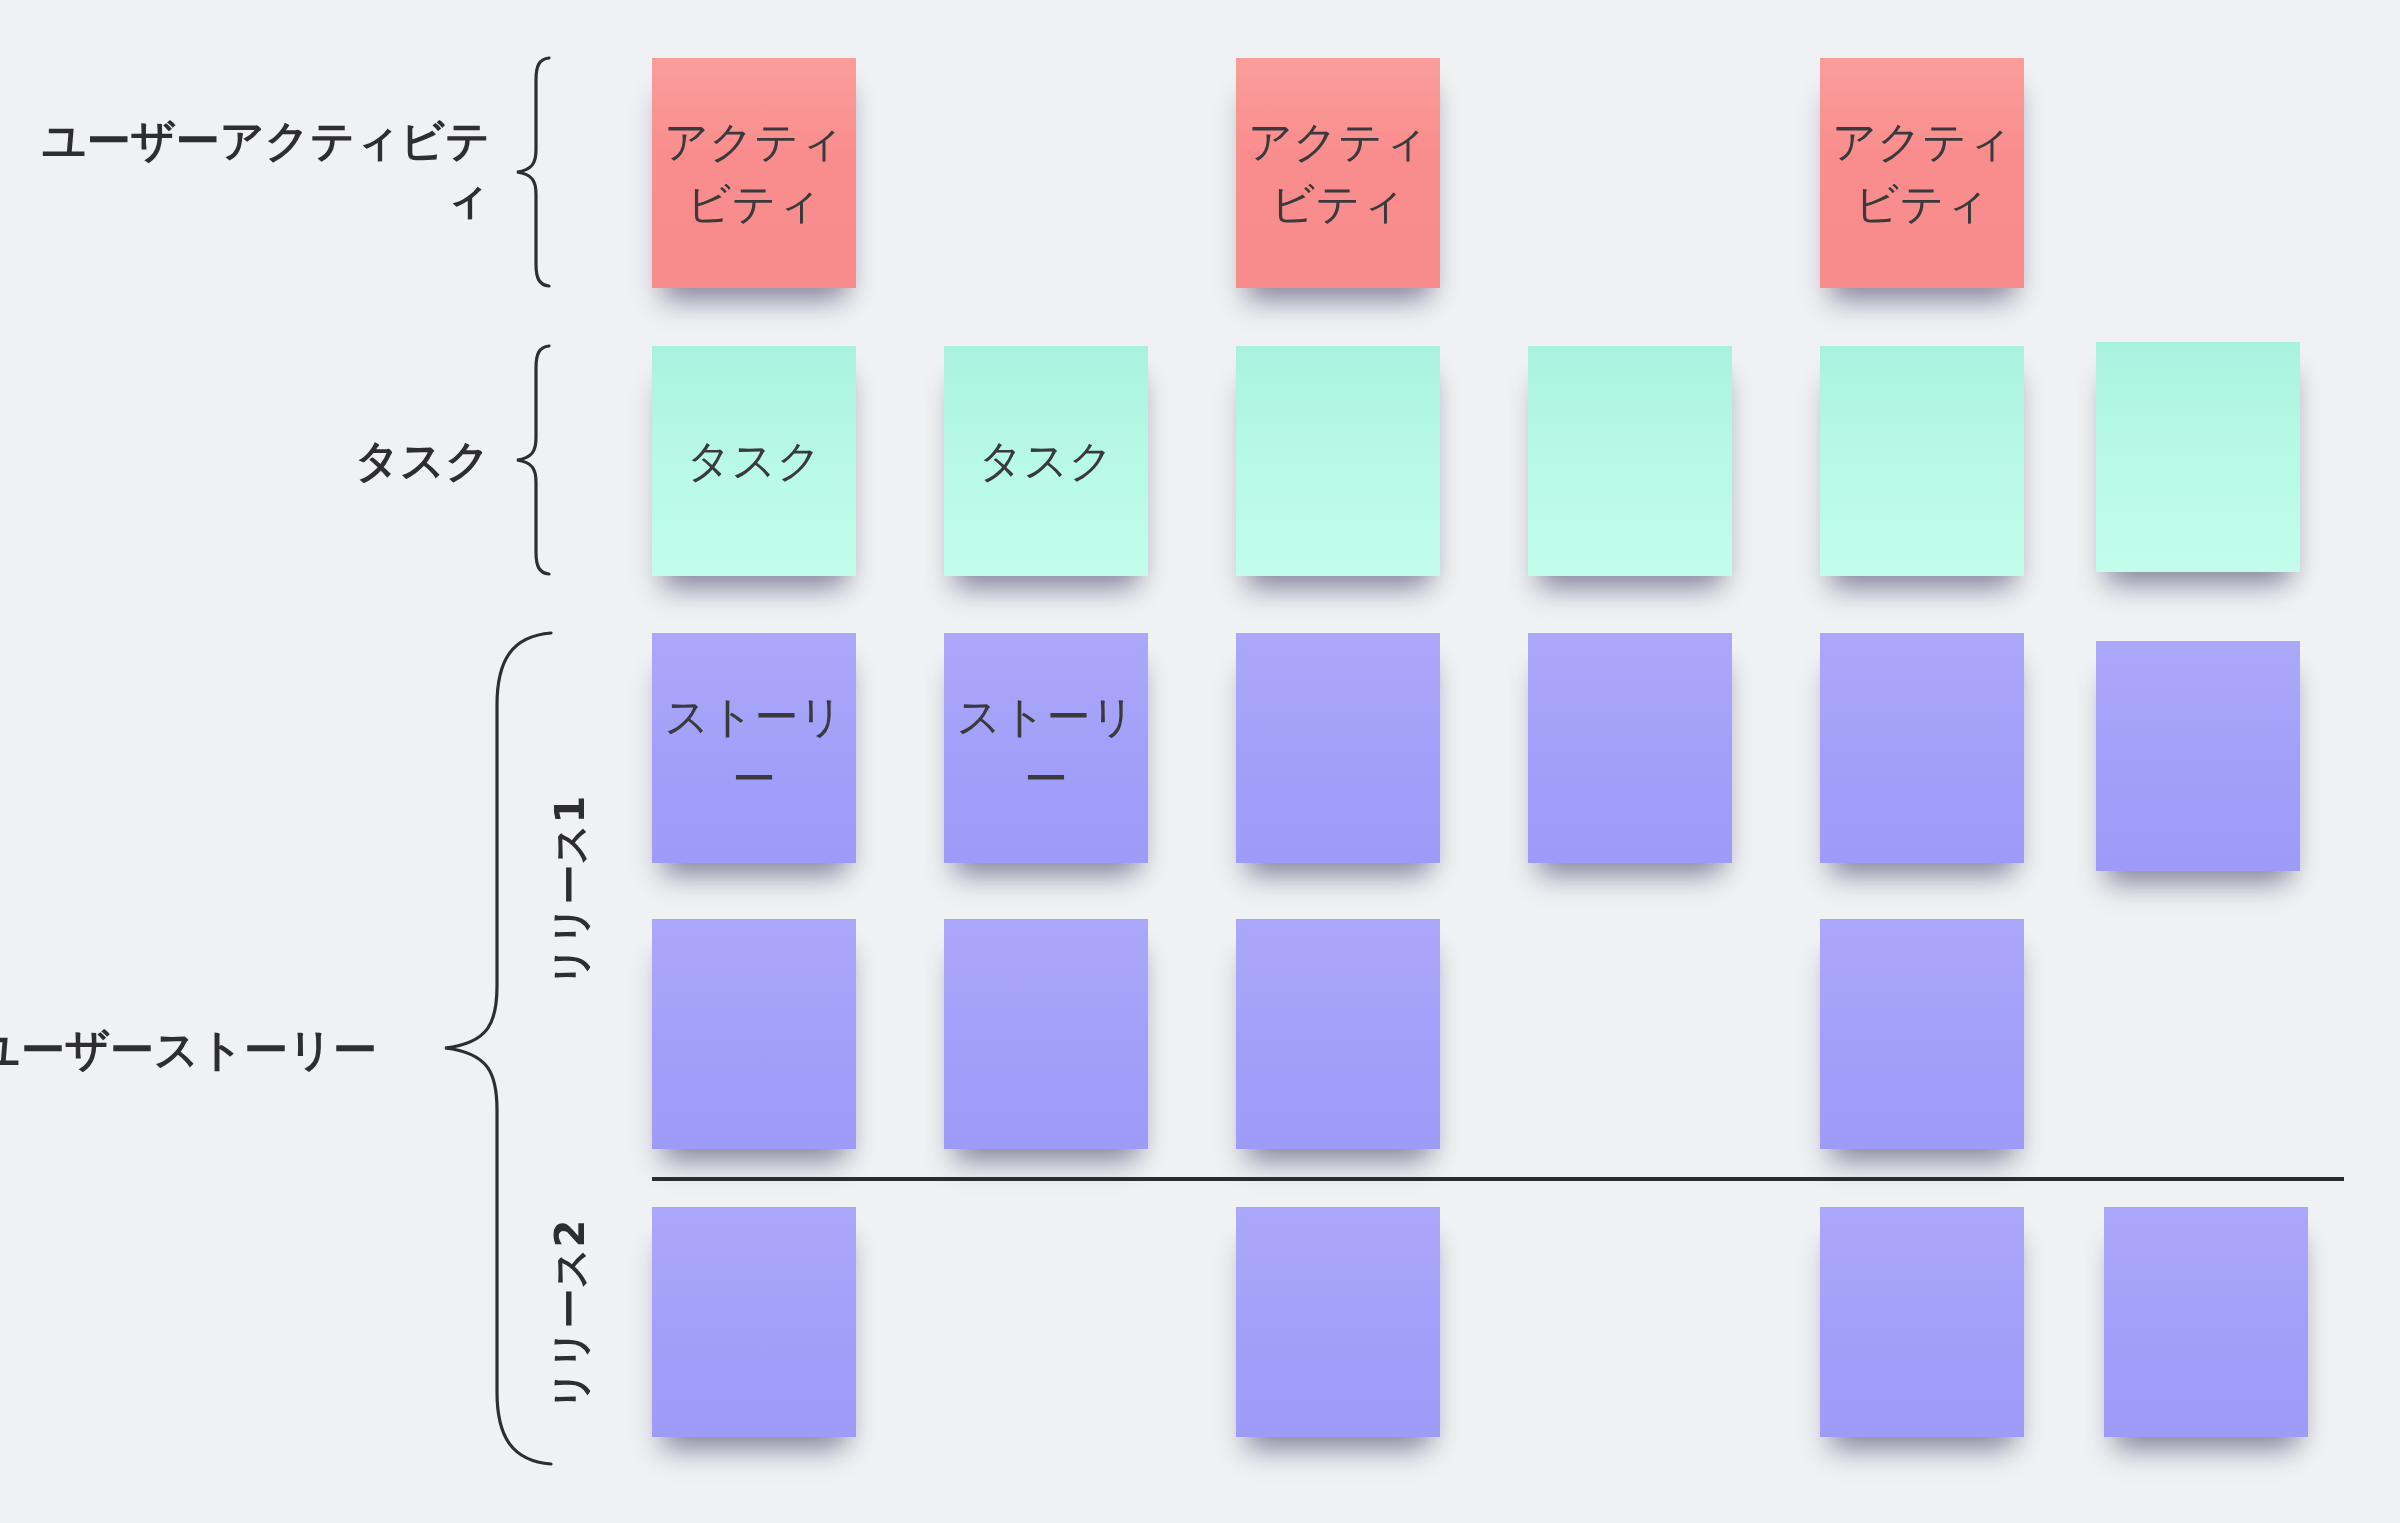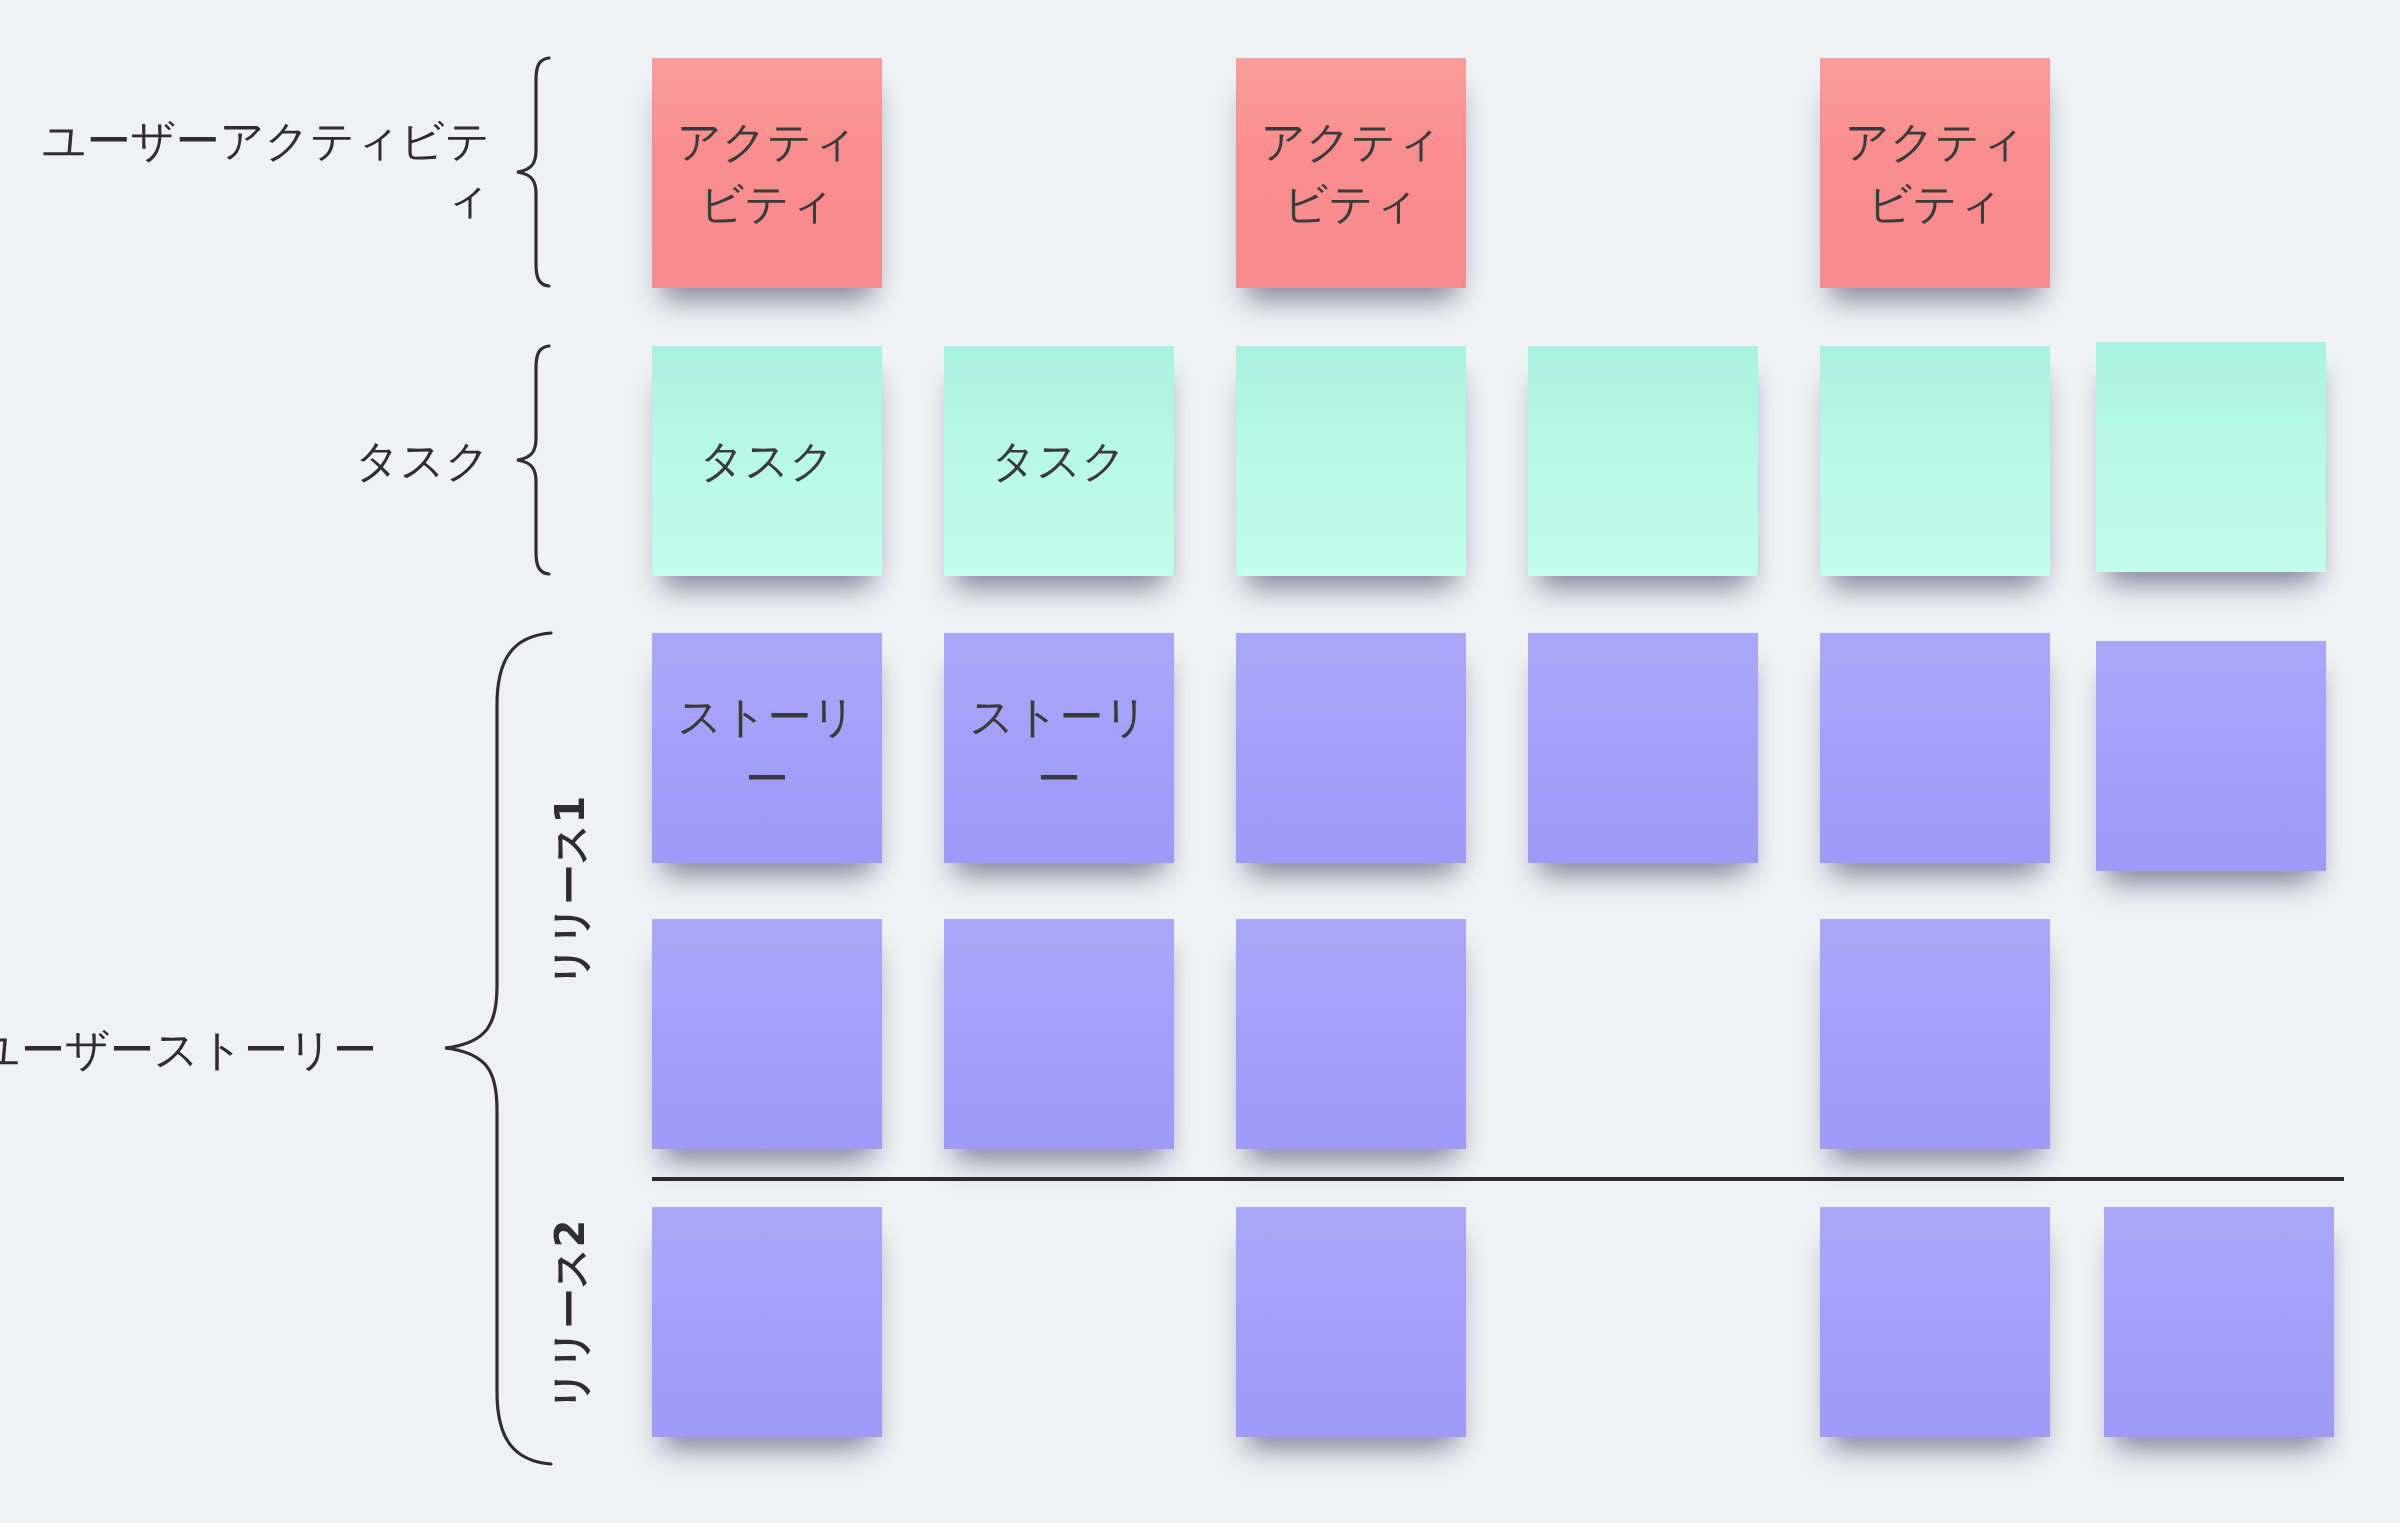--- a/index.html
+++ b/index.html
@@ -21,21 +21,21 @@
     pointer-events: none;
   }
   .brace-path {
     fill: none;
     stroke: #2e2e30;
     stroke-width: 3.2;
     stroke-linecap: round;
   }
   .row-label {
     position: absolute;
-    font-weight: 400;
+    font-weight: 700;
     font-size: 44px;
     color: #2e2e30;
     line-height: 58px;
     white-space: nowrap;
   }
   .activity-label {
     top: 112px;
     right: 1910px;
     text-align: right;
   }
@@ -52,21 +52,21 @@
     font-weight: 700;
     font-size: 40px;
     color: #2e2e30;
     white-space: nowrap;
     transform: translate(-50%, -50%) rotate(-90deg);
   }
   .release-1 { left: 570px; top: 891px; }
   .release-2 { left: 570px; top: 1315px; }
   .note {
     position: absolute;
-    width: 230px;
+    width: 204px;
     height: 230px;
     display: flex;
     flex-direction: column;
     align-items: center;
     justify-content: center;
     text-align: center;
     font-size: 44px;
     line-height: 62px;
     color: #3a3a3c;
     box-shadow: -4px 26px 26px -12px rgba(60, 60, 95, 0.40),

